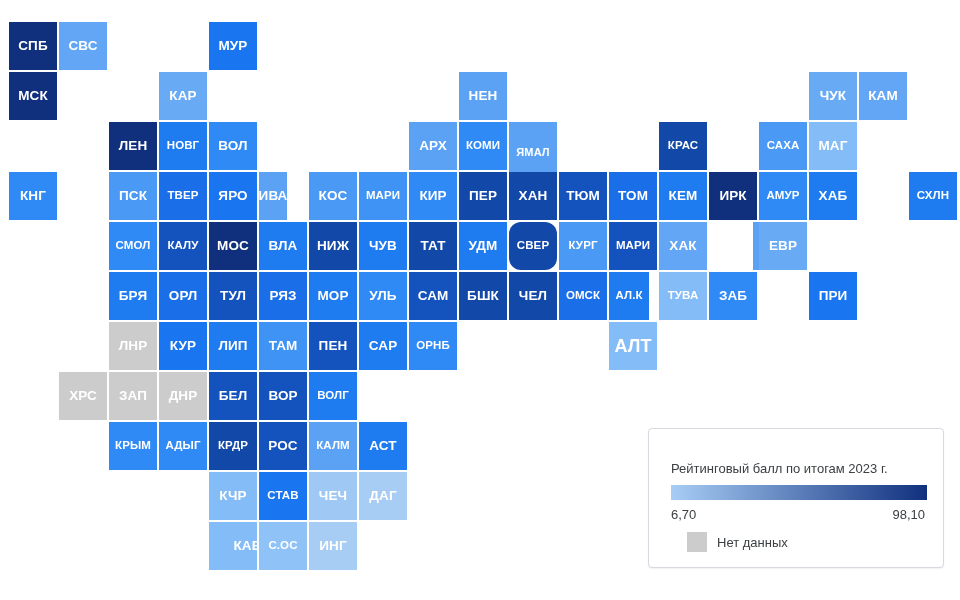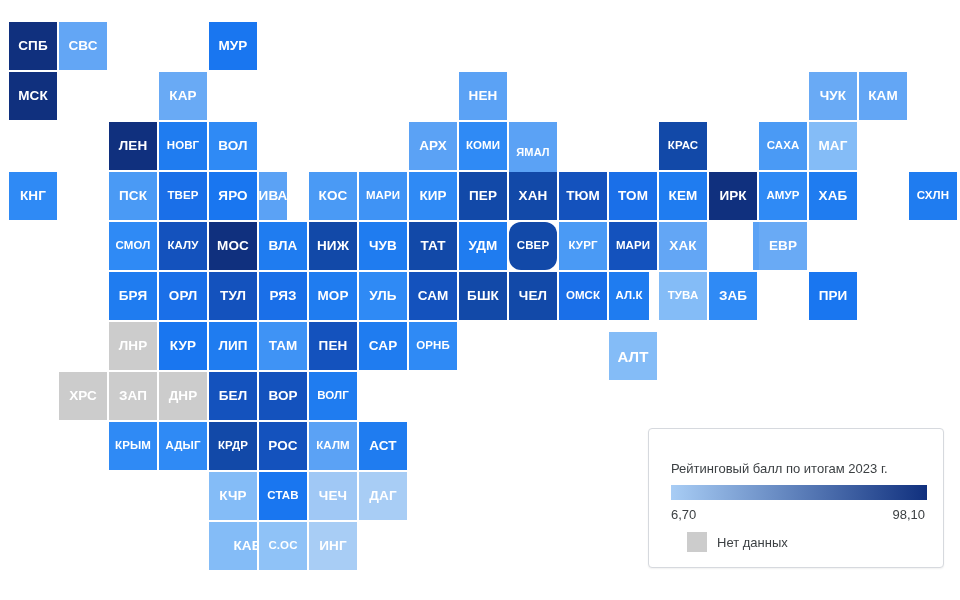--- a/index.html
+++ b/index.html
@@ -306,21 +306,21 @@
     </div>
     <div class="tile" style="left: 309px; top: 322px; width: 48px; height: 48px; background: rgb(20, 82, 189); font-size: 13.5px;">
       <span>ПЕН</span>
     </div>
     <div class="tile" style="left: 359px; top: 322px; width: 48px; height: 48px; background: rgb(31, 124, 240); font-size: 13.5px;">
       <span>САР</span>
     </div>
     <div class="tile" style="left: 409px; top: 322px; width: 48px; height: 48px; background: rgb(47, 138, 245); font-size: 11.5px;">
       <span>ОРНБ</span>
     </div>
-    <div class="tile" style="left: 609px; top: 332px; width: 48px; height: 48px; background: rgb(132, 188, 247); font-size: 15px;">
+    <div class="tile" style="left: 609px; top: 322px; width: 48px; height: 48px; background: rgb(132, 188, 247); font-size: 18px;">
       <span>АЛТ</span>
     </div>
     <div class="tile nodata" style="left: 59px; top: 372px; width: 48px; height: 48px; background: rgb(204, 204, 204); font-size: 13.5px;">
       <span>ХРС</span>
     </div>
     <div class="tile nodata" style="left: 109px; top: 372px; width: 48px; height: 48px; background: rgb(204, 204, 204); font-size: 13.5px;">
       <span>ЗАП</span>
     </div>
     <div class="tile nodata" style="left: 159px; top: 372px; width: 48px; height: 48px; background: rgb(204, 204, 204); font-size: 13.5px;">
       <span>ДНР</span>

